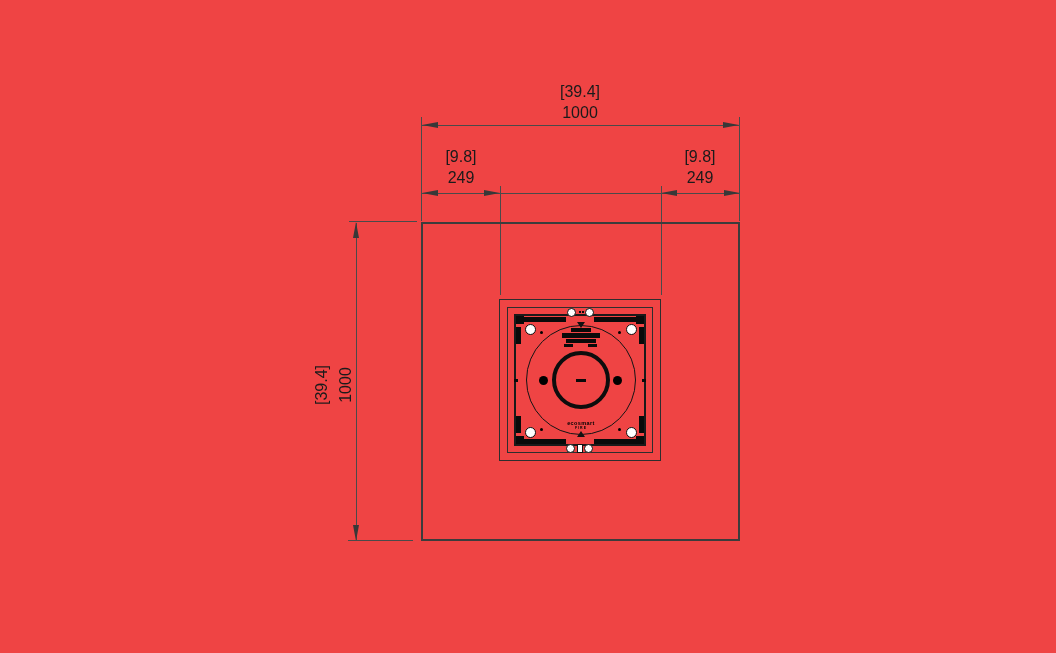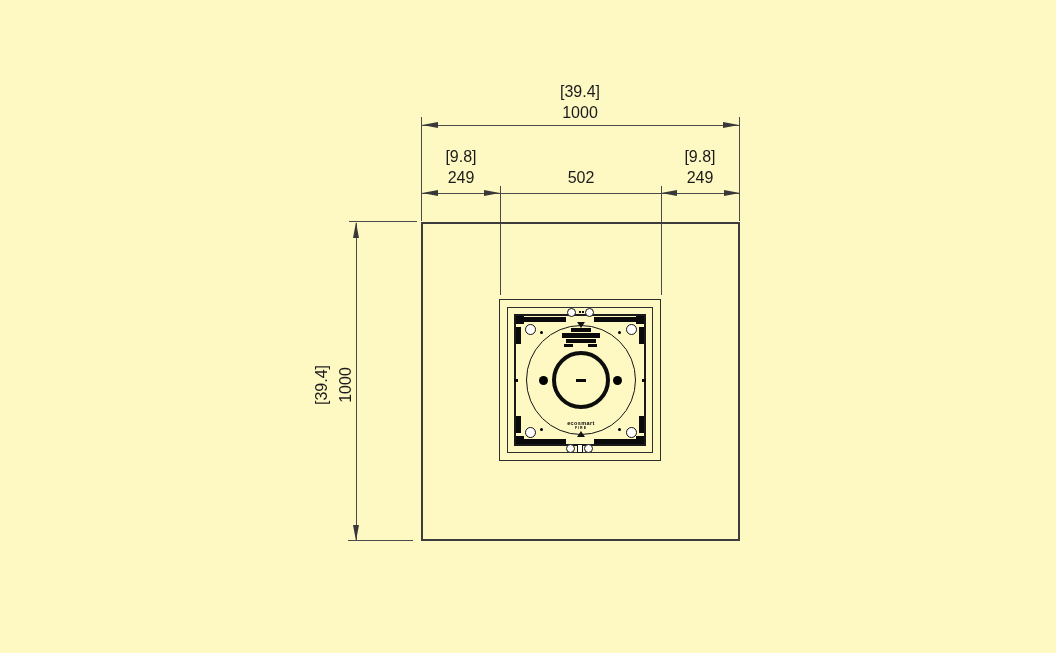--- a/index.html
+++ b/index.html
@@ -1,17 +1,17 @@
 <!DOCTYPE html>
 <html><head>
 <meta charset="utf-8">
 <style>
   html,body{margin:0;padding:0;background:#fff;}
   #canvas{
-    position:relative;width:1056px;height:653px;background:#fef9c3;
+    position:relative;width:1056px;height:653px;background:#ef4444;
     font-family:"Liberation Sans",sans-serif;overflow:hidden;
   }
   .line{position:absolute;background:#4a4a4a;}
   .sq{position:absolute;box-sizing:border-box;background:transparent;}
   .blk{position:absolute;background:#0a0a0a;}
   .circ{position:absolute;box-sizing:border-box;border-radius:50%;}
   .dimtext{
     position:absolute;font-size:16px;line-height:20px;color:#1b1b1b;
     text-align:center;white-space:nowrap;
   }
@@ -38,21 +38,20 @@
   <div class="line" style="left:422px;top:125px;width:317px;height:1px;"></div>
   <div class="ar l" style="left:422px;top:122px;"></div>
   <div class="ar r" style="left:723px;top:122px;"></div>
 
   <div class="line" style="left:421px;top:117px;width:1px;height:104px;"></div>
   <div class="line" style="left:739px;top:117px;width:1px;height:104px;"></div>
 
   <div class="dimtext" style="left:421px;top:147px;width:80px;">[9.8]</div>
   <div class="dimtext" style="left:421px;top:168px;width:80px;">249</div>
 
-  <div class="dimtext" style="left:501px;top:168px;width:160px;">502</div>
 
   <div class="dimtext" style="left:660px;top:147px;width:80px;">[9.8]</div>
   <div class="dimtext" style="left:660px;top:168px;width:80px;">249</div>
 
   <div class="line" style="left:422px;top:193px;width:318px;height:1px;"></div>
   <div class="ar l" style="left:422px;top:190px;"></div>
   <div class="ar r" style="left:484px;top:190px;"></div>
   <div class="ar l" style="left:661px;top:190px;"></div>
   <div class="ar r" style="left:724px;top:190px;"></div>
 

